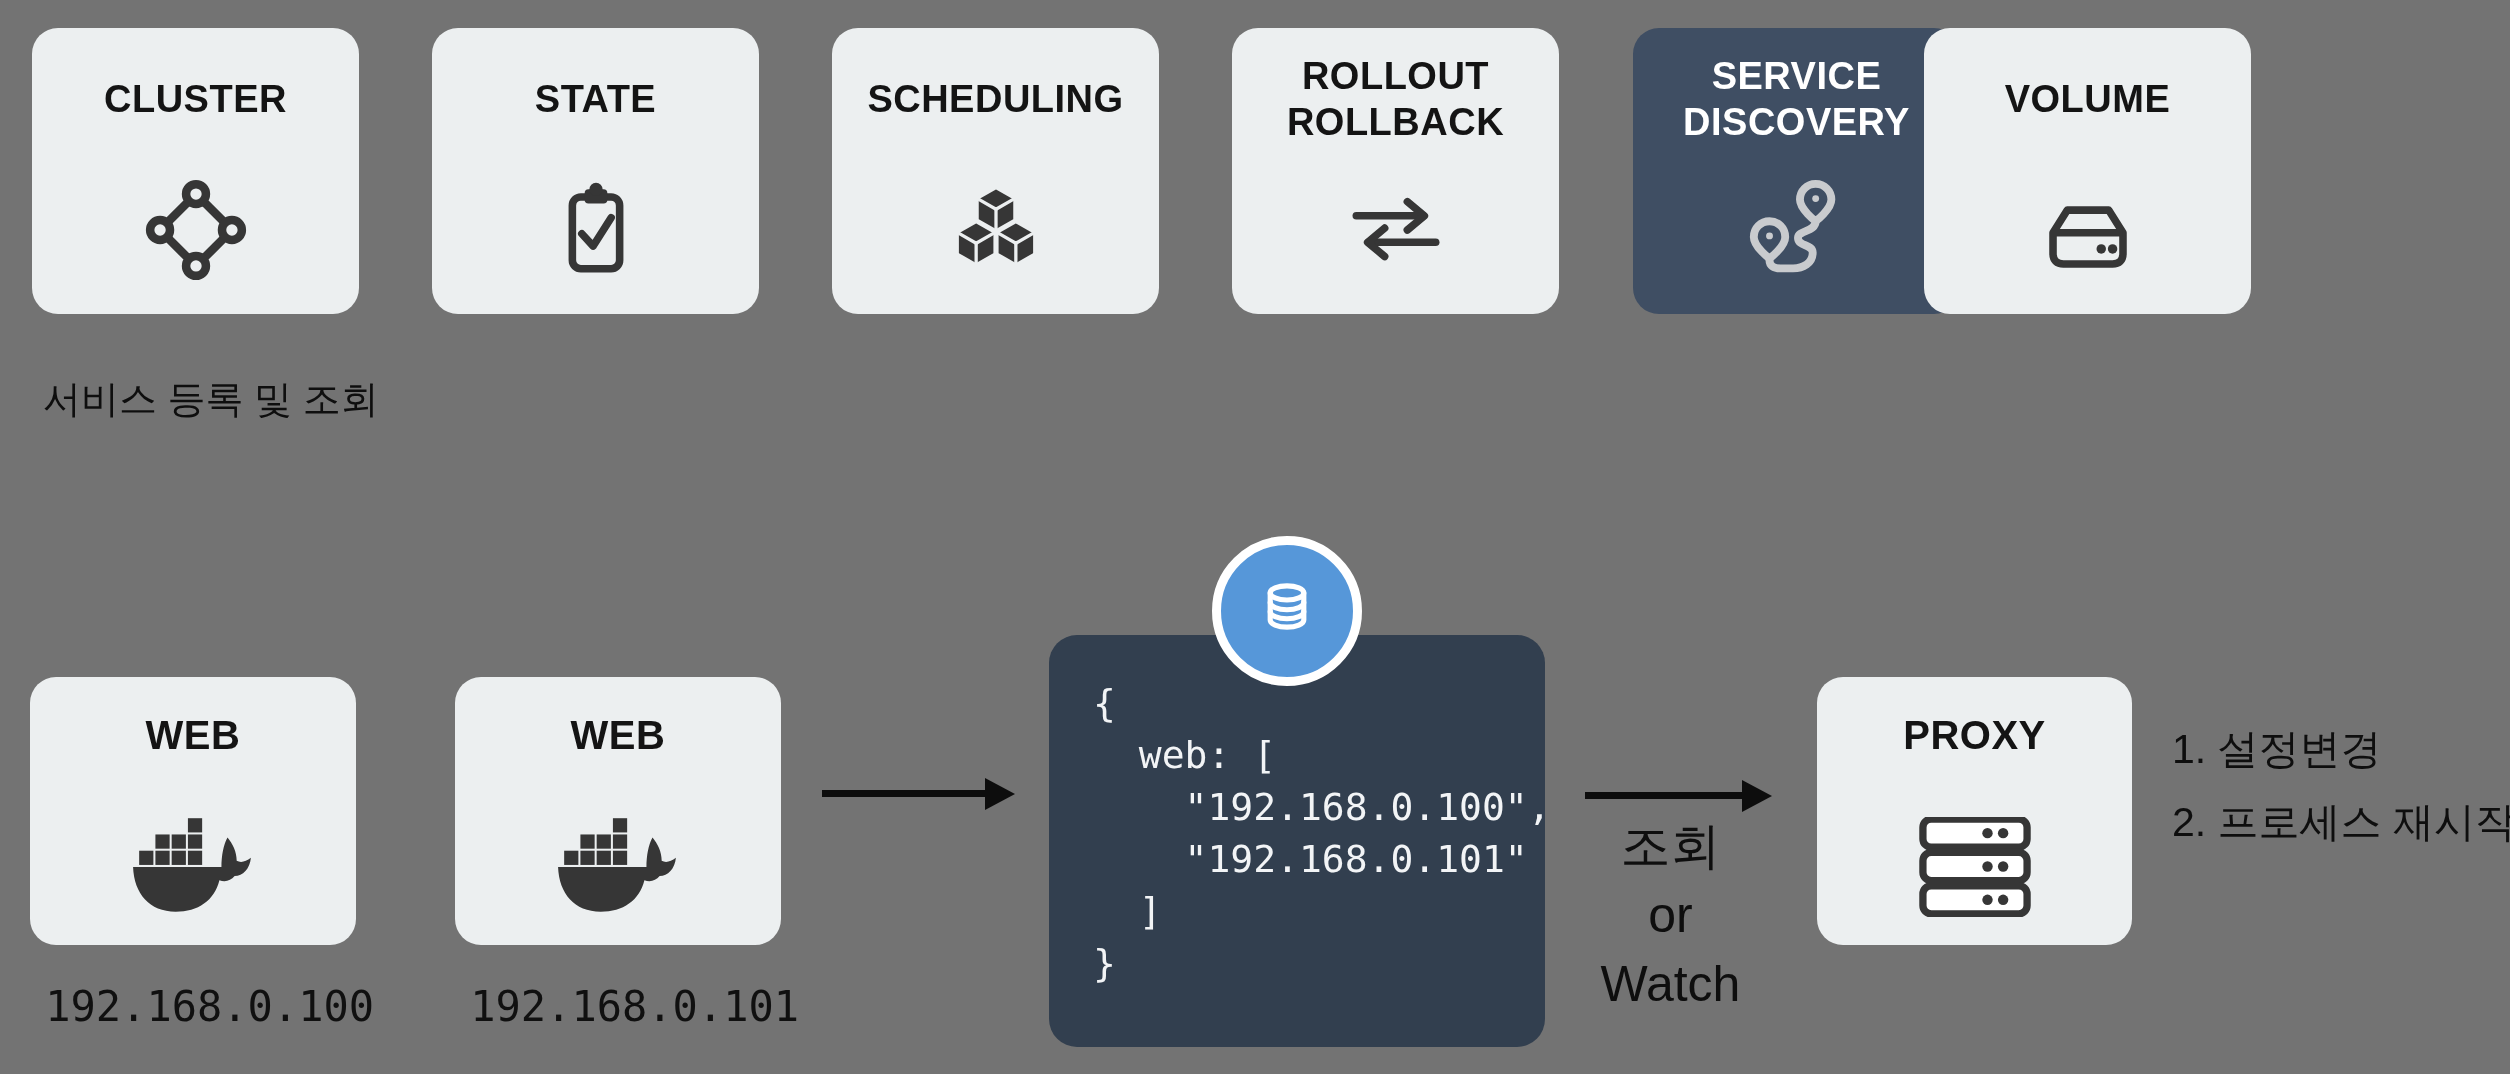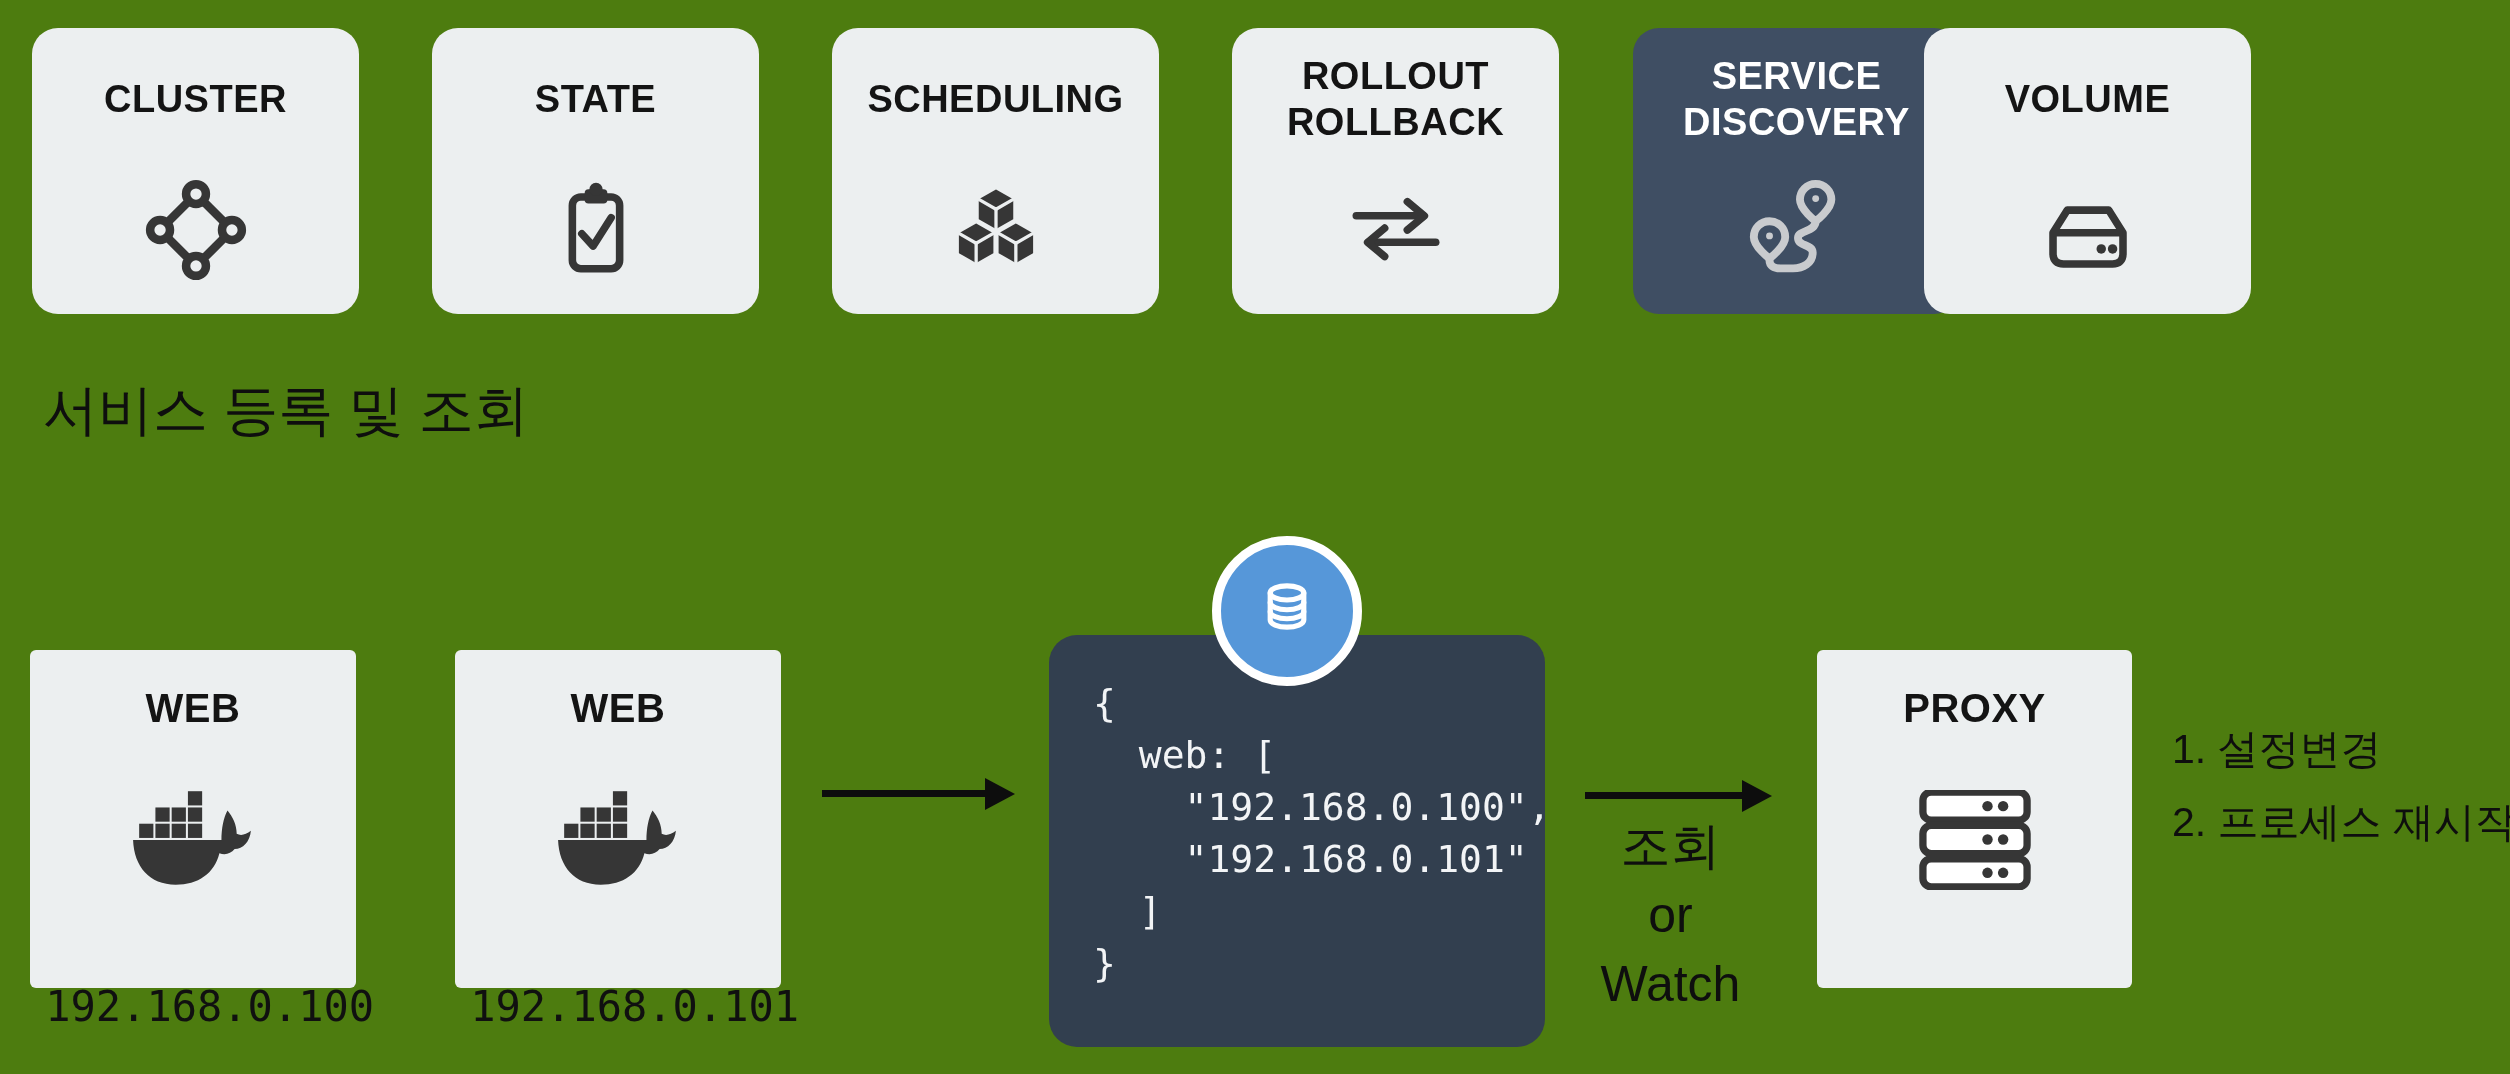--- a/index.html
+++ b/index.html
@@ -6,45 +6,45 @@
     --light-card:#ECEFF0;
     --dark-card:#3F4E63;
     --code-bg:#323F4F;
     --accent-blue:#5697D9;
     --icon-dark:#363636;
     --route-gray:#C9CBCE;
     --text-dark:#141414;
   }
   html,body{margin:0;padding:0;background:#fff;}
   .stage{
-    position:relative;width:2510px;height:1074px;background:#4d7c0f;
+    position:relative;width:2510px;height:1074px;background:#737373;
     font-family:"Liberation Sans",sans-serif;overflow:hidden;
   }
   
   .fcard{position:absolute;top:28px;width:327px;height:286px;border-radius:26px;background:var(--light-card);}
   .fcard.active{background:var(--dark-card);}
   .ftitle{
     position:absolute;top:22px;left:0;right:0;height:98px;
     display:flex;align-items:center;justify-content:center;text-align:center;
     font-weight:bold;font-size:38px;line-height:1.22;letter-spacing:.5px;
     color:var(--text-dark);white-space:pre-line;
   }
   .fcard.active .ftitle{color:#ffffff;}
   .ficon{position:absolute;top:150px;left:50%;transform:translateX(-50%);}
   
-  .ncard{position:absolute;top:650px;height:338px;border-radius:6px;background:var(--light-card);}
+  .ncard{position:absolute;top:677px;height:268px;border-radius:26px;background:var(--light-card);}
   .ntitle{
     position:absolute;top:24px;left:0;right:0;height:68px;
     display:flex;align-items:center;justify-content:center;
     font-weight:bold;font-size:40px;letter-spacing:.5px;color:var(--text-dark);
   }
   .nicon{position:absolute;top:140px;left:50%;transform:translateX(-50%);}
   
   .section-title{
-    position:absolute;left:43px;top:374px;font-size:55px;font-weight:500;color:#0e0e0e;
+    position:absolute;left:43px;top:374px;font-size:38px;font-weight:500;color:#0e0e0e;
   }
   .ip-label{
     position:absolute;top:982px;width:362px;text-align:right;
     font-family:"DejaVu Sans Mono",monospace;font-size:42px;color:#101010;
   }
   .steps{position:absolute;left:2172px;top:728px;width:345px;font-size:41px;line-height:1.05;color:#0e0e0e;}
   .steps .step{margin-bottom:30px;white-space:nowrap;}
   .arrow-label{
     position:absolute;left:1593px;top:812px;width:155px;text-align:center;
     font-size:50px;line-height:1.38;color:#0e0e0e;white-space:pre-line;

